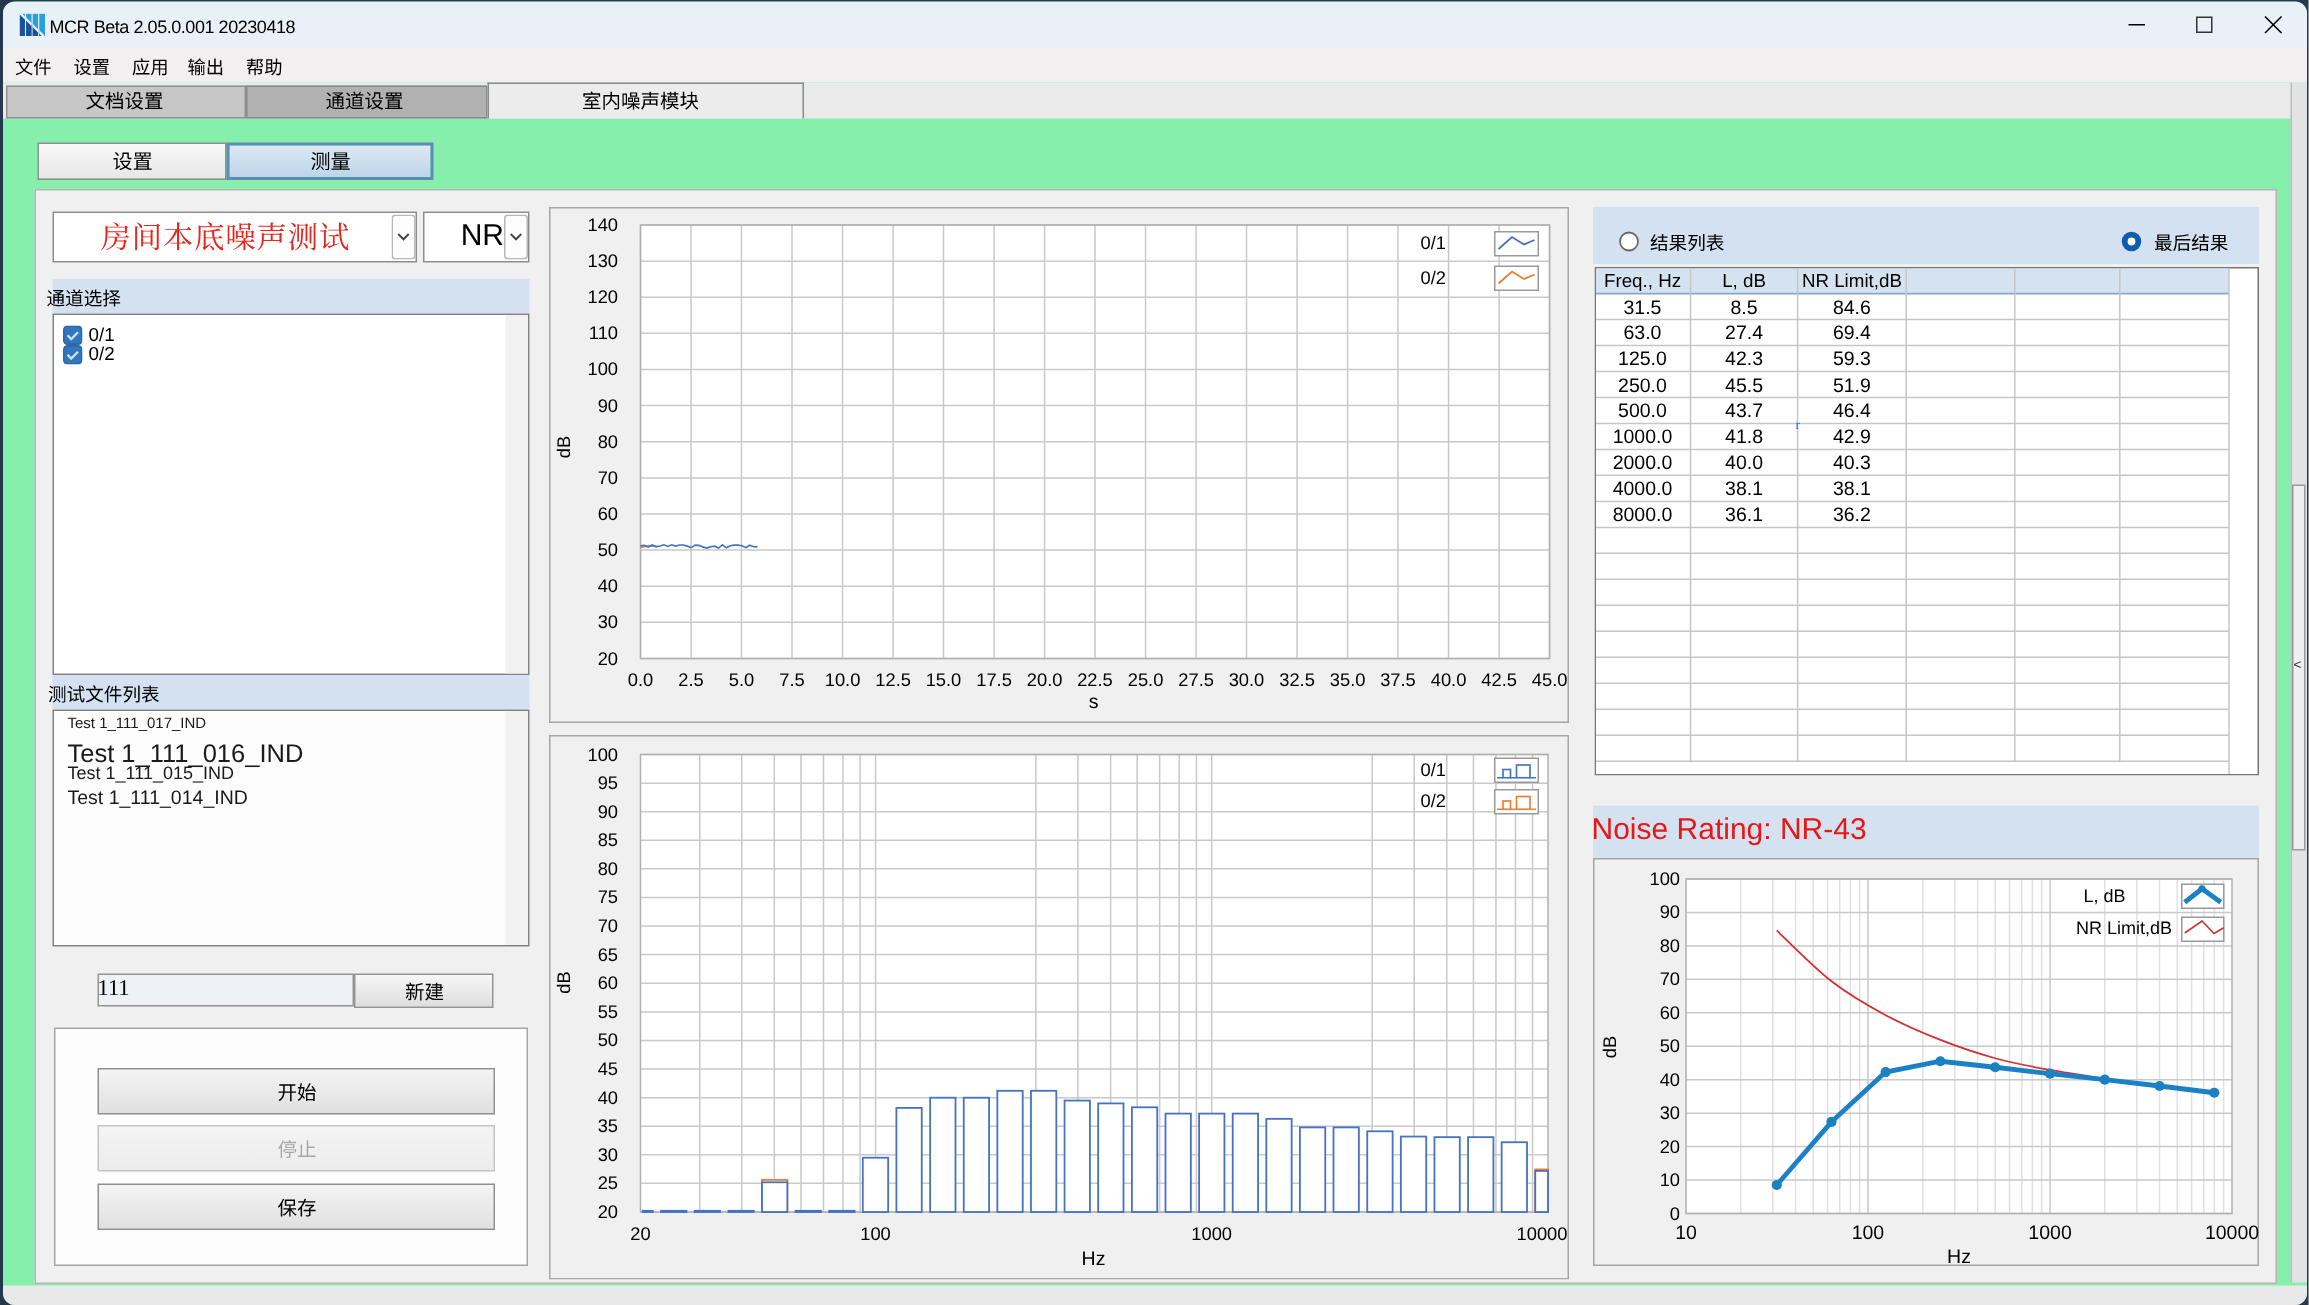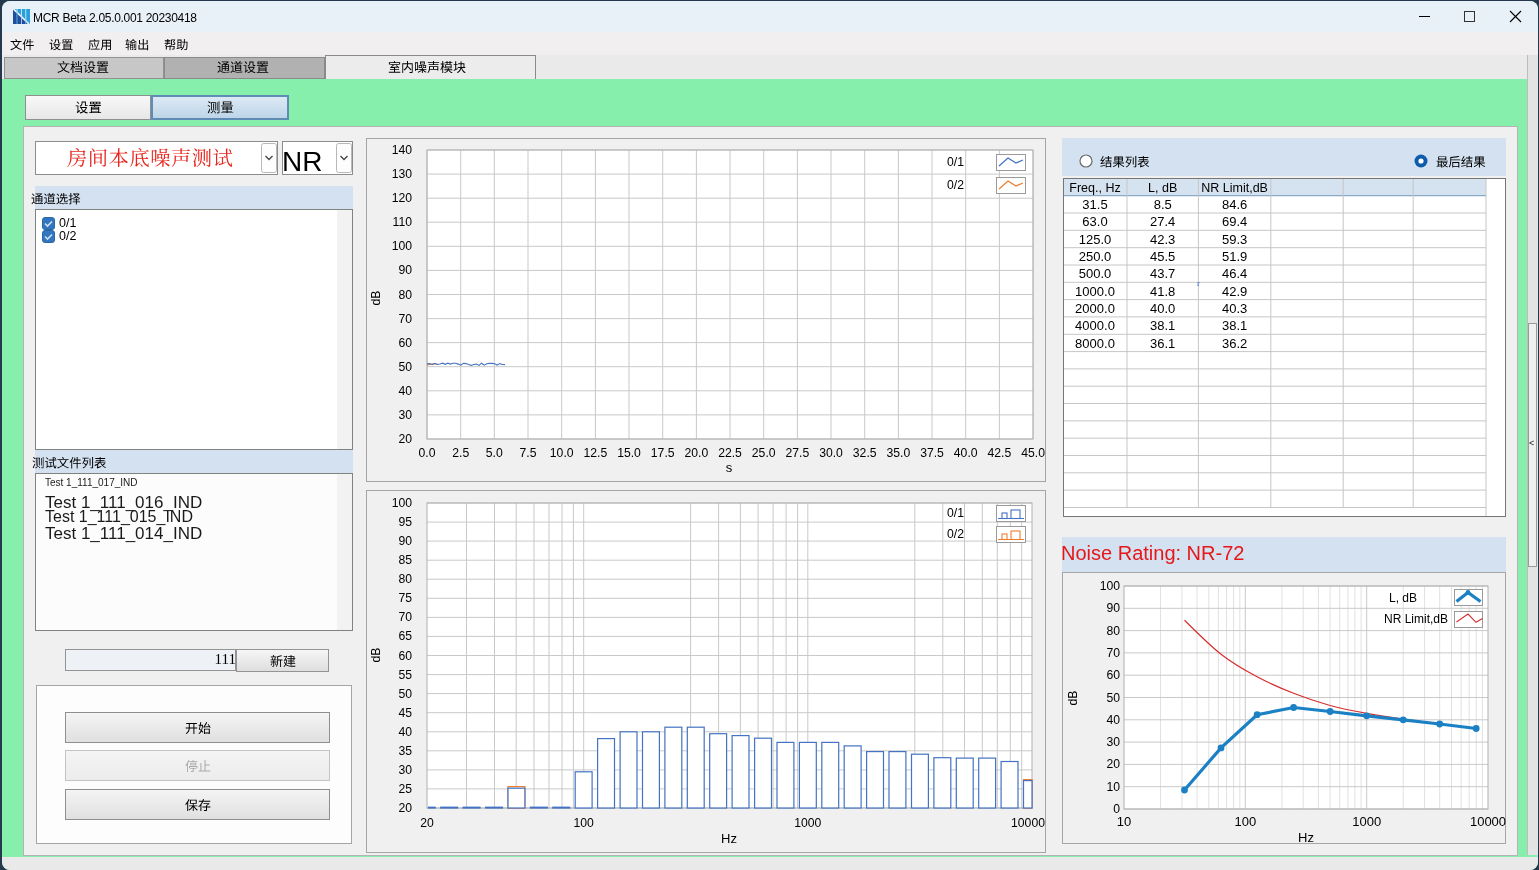--- a/index.html
+++ b/index.html
@@ -76,21 +76,21 @@
 <div class="abs" style="left:1527px;top:437px;font-size:9px;color:#222">&lt;</div>
 <div class="abs" style="left:33px;top:140px;width:243px;height:34px;background:#fff;border:1px solid #8c8c8c"></div>
 <svg style="position:absolute;left:64.5px;top:144px;" width="168" height="27">
       <path transform="translate(0,20.3)" d="M9.9 -10.3 9.7 -10.2C10.4 -9.6 11.2 -8.6 11.5 -7.9C12.8 -7.1 13.8 -9.6 9.9 -10.3ZM8.7 -17.2 8.5 -17C9.4 -16.4 10.6 -15.2 11 -14.4C12.4 -13.7 13.1 -16.4 8.7 -17.2ZM17.4 -8.7 16.5 -7.5H5.1L5.2 -6.9H9.6C9.5 -4 8.8 -1.1 3.7 1.2L3.9 1.5C8.2 -0 9.9 -2.1 10.6 -4.3H15.6C15.4 -2.2 15 -0.7 14.6 -0.3C14.4 -0.2 14.2 -0.1 13.8 -0.1C13.3 -0.1 11.6 -0.3 10.7 -0.3L10.6 -0C11.5 0.1 12.5 0.3 12.8 0.5C13.1 0.7 13.2 1.1 13.2 1.4C14 1.4 14.9 1.3 15.4 0.9C16.2 0.2 16.7 -1.6 16.9 -4.1C17.3 -4.1 17.6 -4.2 17.7 -4.4L16.2 -5.7L15.4 -4.9H10.8C11 -5.5 11.1 -6.2 11.1 -6.9H18.7C18.9 -6.9 19.1 -7 19.2 -7.2C18.5 -7.9 17.4 -8.7 17.4 -8.7ZM4.7 -11.1V-13.6H16.3V-11.1ZM3.3 -14.4V-9.5C3.3 -5.7 3 -1.8 0.4 1.4L0.7 1.6C4.3 -1.5 4.7 -6 4.7 -9.5V-10.5H16.3V-9.6H16.5C17 -9.6 17.6 -9.9 17.6 -10.1V-13.4C18 -13.5 18.3 -13.6 18.4 -13.8L16.8 -15L16.1 -14.2H4.9L3.3 -14.9Z M24.4 -17.1 24.2 -17C25.1 -16.1 26.2 -14.6 26.6 -13.4C28 -12.5 29 -15.4 24.4 -17.1ZM25.2 -14.1 23.1 -14.4V1.6H23.4C23.9 1.6 24.4 1.3 24.4 1.1V-13.6C25 -13.7 25.1 -13.8 25.2 -14.1ZM33.4 -3.6H28.4V-7.1H33.4ZM27.1 -12.1V-1H27.3C27.9 -1 28.4 -1.4 28.4 -1.5V-3H33.4V-1.4H33.6C34.1 -1.4 34.7 -1.7 34.7 -1.9V-10.8C35.1 -10.8 35.4 -11 35.5 -11.1L34 -12.3L33.3 -11.5H28.6ZM33.4 -10.9V-7.7H28.4V-10.9ZM37.3 -15.3H28.7L28.9 -14.7H37.5V-0.6C37.5 -0.3 37.4 -0.1 37 -0.1C36.5 -0.1 34.2 -0.3 34.2 -0.3V0C35.2 0.1 35.7 0.3 36.1 0.5C36.4 0.7 36.5 1.1 36.6 1.5C38.6 1.3 38.8 0.6 38.8 -0.5V-14.5C39.2 -14.5 39.6 -14.7 39.7 -14.9L38 -16.2Z M58.6 -13.9 57.6 -12.5H52.4V-16.2C52.9 -16.3 53.1 -16.5 53.2 -16.8L51 -17.1V-12.5H43L43.2 -11.9H50C48.5 -8.1 45.8 -4.1 42.3 -1.5L42.5 -1.3C46.4 -3.5 49.3 -6.8 51 -10.6V-3.5H46.6L46.8 -2.9H51V1.6H51.3C51.8 1.6 52.4 1.3 52.4 1.1V-2.9H56.5C56.7 -2.9 56.9 -3 57 -3.2C56.3 -3.9 55.2 -4.8 55.2 -4.8L54.2 -3.5H52.4V-11.9C53.9 -7.5 56.6 -4 59.6 -2C59.9 -2.6 60.4 -3 61 -3.1L61 -3.3C57.9 -4.9 54.6 -8.2 52.8 -11.9H60C60.3 -11.9 60.5 -12 60.5 -12.3C59.8 -12.9 58.6 -13.9 58.6 -13.9Z M71.5 -17.3 71.3 -17.1C72 -16.5 72.9 -15.5 73.2 -14.7C74.6 -13.8 75.6 -16.6 71.5 -17.3ZM72.8 -1.6 72.6 -1.5C73.4 -0.8 74.4 0.4 74.6 1.3C75.9 2.2 76.9 -0.4 72.8 -1.6ZM80.1 -15.6 79.1 -14.4H66.9L65.4 -15.1V-9.3C65.4 -5.6 65.2 -1.7 63.2 1.4L63.5 1.7C66.5 -1.4 66.7 -5.9 66.7 -9.3V-13.8H81.4C81.7 -13.8 81.9 -13.9 81.9 -14.1C81.2 -14.8 80.1 -15.6 80.1 -15.6ZM79.6 -8.2 78.7 -7H76.1C75.8 -8.4 75.7 -9.8 75.7 -11.2C76.9 -11.3 78.1 -11.5 79.1 -11.7C79.6 -11.4 79.9 -11.4 80.1 -11.6L78.7 -13C76.9 -12.4 73.5 -11.7 70.6 -11.3L68.8 -11.9V-1.1C68.8 -0.7 68.7 -0.6 68 -0.1L69.2 1.5C69.3 1.4 69.5 1.2 69.6 0.9C71.2 -0.5 72.8 -2 73.6 -2.8L73.4 -3C72.2 -2.3 71 -1.6 70.1 -1.1V-6.4H74.9C75.6 -3.3 77 -0.8 79.5 0.8C80.3 1.4 81.4 1.7 81.8 1.2C82 0.9 81.9 0.6 81.4 0L81.6 -2.5L81.4 -2.6C81.2 -1.8 80.9 -1.1 80.7 -0.7C80.5 -0.4 80.4 -0.3 80.1 -0.5C78.1 -1.6 76.9 -3.9 76.3 -6.4H80.9C81.1 -6.4 81.3 -6.5 81.4 -6.7C80.7 -7.3 79.6 -8.2 79.6 -8.2ZM70.1 -9.5V-10.8C71.5 -10.8 72.9 -10.9 74.3 -11C74.4 -9.6 74.5 -8.3 74.8 -7H70.1Z M96.9 -11V-6.7L95.3 -6.8V-4.8H89.8L90 -4.2H94.3C93 -2.1 90.9 -0.3 88.3 0.9L88.5 1.2C91.3 0.2 93.7 -1.3 95.3 -3.3V1.6H95.5C96 1.6 96.6 1.3 96.6 1.1V-4C97.8 -1.7 99.8 0 101.8 1.1C101.9 0.4 102.4 0 102.9 -0.1L102.9 -0.3C100.9 -1 98.4 -2.4 97 -4.2H102.2C102.5 -4.2 102.7 -4.3 102.8 -4.5C102.1 -5.1 101 -5.9 101 -5.9L100.1 -4.8H96.6V-6.2C96.7 -6.3 96.8 -6.3 96.9 -6.4V-6.3H97C97.5 -6.3 98 -6.5 98 -6.6V-7.3H100.7V-6.4H100.9C101.3 -6.4 101.9 -6.7 101.9 -6.8V-10.2C102.2 -10.3 102.6 -10.4 102.7 -10.6L101.2 -11.7L100.5 -11H98.1L96.9 -11.6ZM88.1 -14.1V-5.8H85.9V-14.1ZM84.8 -14.7V-2.4H85C85.5 -2.4 85.9 -2.7 85.9 -2.8V-5.2H88.1V-3.5H88.3C88.7 -3.5 89.3 -3.8 89.3 -3.9V-13.9C89.7 -14 90 -14.1 90.1 -14.3L88.6 -15.5L87.9 -14.7H86L84.8 -15.3ZM98.5 -15.5V-13.2H93.8V-15.5ZM92.6 -16.1V-11.8H92.8C93.3 -11.8 93.8 -12.1 93.8 -12.2V-12.6H98.5V-11.9H98.7C99.1 -11.9 99.7 -12.2 99.7 -12.3V-15.3C100.1 -15.3 100.4 -15.5 100.6 -15.7L99 -16.8L98.3 -16.1H93.9L92.6 -16.7ZM94.1 -10.4V-7.9H91.5V-10.4ZM90.3 -11V-6.2H90.5C91 -6.2 91.5 -6.4 91.5 -6.5V-7.3H94.1V-6.4H94.2C94.6 -6.4 95.2 -6.8 95.2 -6.9V-10.2C95.6 -10.3 95.9 -10.4 96.1 -10.6L94.5 -11.7L93.9 -11H91.6L90.3 -11.6ZM100.7 -10.4V-7.9H98V-10.4Z M107.6 -9.4V-6.4C107.6 -3.7 107.2 -0.9 104.8 1.4L105.1 1.6C107.8 -0.1 108.6 -2.5 108.8 -4.7H119.3V-3.4H119.5C120 -3.4 120.6 -3.7 120.7 -3.8V-8.6C121 -8.7 121.3 -8.9 121.4 -9L119.9 -10.2L119.1 -9.4H109.2L107.6 -10.1ZM108.9 -5.3 108.9 -6.4V-8.8H113.5V-5.3ZM114.8 -5.3V-8.8H119.3V-5.3ZM113.4 -17V-14.8H105.2L105.4 -14.2H113.4V-11.9H106.4L106.6 -11.3H121.8C122 -11.3 122.2 -11.4 122.3 -11.6C121.6 -12.2 120.5 -13.1 120.5 -13.1L119.5 -11.9H114.8V-14.2H122.5C122.8 -14.2 123 -14.3 123.1 -14.6C122.3 -15.2 121.2 -16 121.2 -16L120.2 -14.8H114.8V-16.2C115.3 -16.3 115.5 -16.5 115.5 -16.8Z M135.8 -12.7 133.8 -13.2C133.8 -5.1 133.9 -1.4 129.5 1.3L129.8 1.6C135.1 -0.8 134.9 -4.8 135 -12.2C135.5 -12.2 135.7 -12.4 135.8 -12.7ZM134.8 -3.7 134.6 -3.6C135.6 -2.7 136.8 -1.1 137.1 0.2C138.5 1.2 139.5 -1.9 134.8 -3.7ZM131.2 -16.2V-4H131.3C131.9 -4 132.3 -4.3 132.3 -4.4V-14.9H136.7V-4.4H136.9C137.4 -4.4 137.9 -4.8 137.9 -4.9V-14.9C138.3 -14.9 138.5 -15 138.7 -15.2L137.2 -16.3L136.6 -15.5H132.5ZM144.1 -16.4 142.1 -16.6V-0.4C142.1 -0.1 142.1 0 141.7 0C141.3 0 139.5 -0.2 139.5 -0.2V0.2C140.3 0.3 140.8 0.4 141 0.6C141.3 0.9 141.4 1.2 141.4 1.6C143.2 1.4 143.3 0.8 143.3 -0.3V-15.9C143.8 -15.9 144 -16.1 144.1 -16.4ZM141.3 -14.1 139.4 -14.3V-2.9H139.7C140.1 -2.9 140.6 -3.2 140.6 -3.3V-13.6C141.1 -13.6 141.2 -13.8 141.3 -14.1ZM126.8 -4.1C126.5 -4.1 125.9 -4.1 125.9 -4.1V-3.7C126.3 -3.6 126.6 -3.6 126.9 -3.4C127.3 -3.1 127.4 -1.5 127.1 0.6C127.2 1.2 127.4 1.6 127.8 1.6C128.5 1.6 128.8 1.1 128.9 0.2C128.9 -1.5 128.4 -2.4 128.4 -3.3C128.3 -3.8 128.5 -4.5 128.6 -5.1C128.8 -6 130 -10.5 130.6 -13L130.2 -13C127.5 -5.3 127.5 -5.3 127.2 -4.6C127.1 -4.1 127 -4.1 126.8 -4.1ZM125.8 -12.2 125.6 -12C126.3 -11.4 127.1 -10.4 127.4 -9.5C128.7 -8.7 129.7 -11.3 125.8 -12.2ZM127.1 -16.8 126.9 -16.6C127.7 -16 128.8 -14.9 129 -14C130.5 -13.2 131.4 -16.1 127.1 -16.8Z M161.7 -16.4 161.5 -16.3C162 -15.6 162.7 -14.5 162.9 -13.6C164.1 -12.7 165.4 -15.1 161.7 -16.4ZM147.8 -16.9 147.5 -16.8C148.4 -15.8 149.5 -14.2 149.8 -13C151.2 -12.1 152.2 -15 147.8 -16.9ZM150.2 -10.8C150.6 -10.9 150.9 -11 151 -11.1L149.7 -12.3L149 -11.6H146.4L146.6 -10.9H149V-1.8C149 -1.5 148.9 -1.3 148.2 -1L149.1 0.6C149.3 0.5 149.5 0.3 149.7 -0.1C151.1 -1.6 152.4 -3.1 153 -3.8L152.8 -4.1L150.2 -2.1ZM157.7 -9.4 156.8 -8.4H152.1L152.2 -7.8H154.9V-2C153.5 -1.6 152.3 -1.3 151.6 -1.2L152.4 0.3C152.6 0.2 152.8 0 152.8 -0.2C155.6 -1.3 157.8 -2.2 159.3 -2.9L159.2 -3.2L156.1 -2.3V-7.8H158.6C158.9 -7.8 159.1 -7.9 159.1 -8.1C158.6 -8.7 157.7 -9.4 157.7 -9.4ZM163.6 -13.4 162.6 -12.2H160.3C160.3 -13.4 160.3 -14.8 160.3 -16.1C160.8 -16.1 161 -16.4 161 -16.6L158.9 -16.9C158.9 -15.2 158.9 -13.7 159 -12.2H151.8L152 -11.6H159C159.2 -6 160.1 -1.6 162.8 0.6C163.5 1.3 164.7 1.9 165.1 1.3C165.3 1.1 165.3 0.7 164.8 -0L165.1 -3.1L164.8 -3.1C164.6 -2.3 164.3 -1.4 164 -0.8C163.9 -0.4 163.8 -0.4 163.5 -0.7C161.1 -2.6 160.5 -6.7 160.3 -11.6H164.7C165 -11.6 165.2 -11.7 165.3 -11.9C164.6 -12.5 163.6 -13.4 163.6 -13.4Z" fill="#e8251d"></path>
     </svg>
 <svg class="abs" style="left:259px;top:142px" width="16" height="30">
       <rect x="0.5" y="0.5" width="15" height="29" rx="2" fill="#fdfdfd" stroke="#b8b8b8"></rect>
       <path d="M4.5,13 L8,16.5 L11.5,13" fill="none" stroke="#454545" stroke-width="1.3"></path>
     </svg>
 <div class="abs" style="left:280px;top:140px;width:71px;height:34px;background:#fff;border:1px solid #8c8c8c"></div>
-<div class="abs" style="left:280px;top:145px;width:54px;text-align:left;font-size:28px;color:#000">NR</div>
+<div class="abs" style="left:280px;top:145px;width:54px;text-align:right;font-size:20px;color:#000">NR</div>
 <svg class="abs" style="left:334px;top:142px" width="16" height="30">
       <rect x="0.5" y="0.5" width="15" height="29" rx="2" fill="#fdfdfd" stroke="#b8b8b8"></rect>
       <path d="M4.5,13 L8,16.5 L11.5,13" fill="none" stroke="#454545" stroke-width="1.3"></path>
     </svg>
 <div class="abs" style="left:33px;top:185px;width:318px;height:23px;background:#d3e1f1"></div>
 <svg style="position:absolute;left:28.5px;top:190px;" width="51" height="16">
       <path transform="translate(0,12.4)" d="M0.8 -9.4C1.5 -8.7 2.5 -7.8 2.9 -7.3L3.6 -7.9C3.1 -8.4 2.2 -9.3 1.5 -9.9ZM3.2 -5.8H0.5V-4.9H2.3V-1.4C1.7 -1.1 1.1 -0.6 0.5 0.1L1.1 0.9C1.7 0 2.3 -0.7 2.7 -0.7C3 -0.7 3.4 -0.3 3.9 0C4.8 0.6 5.8 0.7 7.4 0.7C8.7 0.7 10.9 0.6 11.8 0.6C11.8 0.3 11.9 -0.1 12 -0.3C10.7 -0.2 8.9 -0.1 7.4 -0.1C6 -0.1 5 -0.2 4.1 -0.7C3.7 -1 3.4 -1.2 3.2 -1.3ZM4.5 -10V-9.2H9.8C9.3 -8.8 8.6 -8.5 8 -8.2C7.4 -8.4 6.7 -8.7 6.2 -8.9L5.6 -8.4C6.4 -8.1 7.3 -7.7 8 -7.3H4.5V-0.9H5.4V-2.9H7.5V-0.9H8.3V-2.9H10.5V-1.8C10.5 -1.7 10.4 -1.6 10.3 -1.6C10.1 -1.6 9.6 -1.6 9 -1.6C9.1 -1.4 9.2 -1.1 9.3 -0.9C10.1 -0.9 10.6 -0.9 10.9 -1C11.3 -1.1 11.4 -1.4 11.4 -1.8V-7.3H9.7C9.5 -7.5 9.2 -7.6 8.8 -7.8C9.8 -8.3 10.7 -8.9 11.4 -9.6L10.8 -10L10.6 -10ZM10.5 -6.6V-5.5H8.3V-6.6ZM5.4 -4.8H7.5V-3.7H5.4ZM5.4 -5.5V-6.6H7.5V-5.5ZM10.5 -4.8V-3.7H8.3V-4.8Z M13.2 -9.5C13.9 -8.9 14.6 -8 15 -7.4L15.7 -7.9C15.4 -8.5 14.6 -9.3 13.9 -9.9ZM18 -4.6H22.2V-3.5H18ZM18 -2.9H22.2V-1.8H18ZM18 -6.2H22.2V-5.2H18ZM17.2 -7V-1.1H23.1V-7H20.1C20.3 -7.3 20.4 -7.6 20.6 -8H24.1V-8.8H21.8C22.1 -9.2 22.4 -9.7 22.7 -10.1L21.8 -10.4C21.6 -9.9 21.2 -9.3 20.9 -8.8H18.6L19.2 -9.1C19.1 -9.5 18.7 -10.1 18.3 -10.5L17.5 -10.1C17.9 -9.7 18.2 -9.2 18.4 -8.8H16.3V-8H19.5C19.5 -7.7 19.4 -7.3 19.3 -7ZM15.6 -6H13V-5.1H14.8V-1.3C14.2 -1.1 13.6 -0.5 12.9 0.1L13.5 0.8C14.1 0.1 14.8 -0.6 15.2 -0.6C15.5 -0.6 15.9 -0.2 16.4 0.1C17.3 0.6 18.3 0.7 19.8 0.7C21 0.7 23.2 0.6 24.1 0.6C24.1 0.3 24.2 -0.1 24.3 -0.3C23.1 -0.2 21.3 -0.1 19.8 -0.1C18.5 -0.1 17.4 -0.2 16.6 -0.6C16.2 -0.9 15.9 -1.1 15.6 -1.2Z M25.6 -9.5C26.3 -8.9 27.1 -8 27.5 -7.4L28.2 -8C27.9 -8.6 27 -9.4 26.3 -10ZM30.3 -10C30 -8.9 29.5 -7.8 28.8 -7.1C29.1 -7 29.5 -6.8 29.6 -6.6C29.9 -7 30.2 -7.4 30.4 -7.9H32.3V-6.1H28.8V-5.2H31C30.8 -3.6 30.3 -2.4 28.4 -1.8C28.6 -1.6 28.9 -1.3 29 -1C31.1 -1.8 31.7 -3.3 31.9 -5.2H33.2V-2.4C33.2 -1.4 33.4 -1.2 34.4 -1.2C34.5 -1.2 35.4 -1.2 35.6 -1.2C36.4 -1.2 36.6 -1.6 36.7 -3.1C36.4 -3.2 36 -3.3 35.9 -3.5C35.8 -2.2 35.8 -2 35.5 -2C35.3 -2 34.6 -2 34.5 -2C34.2 -2 34.1 -2.1 34.1 -2.4V-5.2H36.6V-6.1H33.2V-7.9H36.1V-8.7H33.2V-10.4H32.3V-8.7H30.8C31 -9.1 31.1 -9.5 31.2 -9.9ZM27.9 -5.7H25.5V-4.8H27V-1C26.5 -0.8 25.9 -0.3 25.4 0.2L26 1C26.7 0.2 27.4 -0.4 27.8 -0.4C28.1 -0.4 28.5 -0.1 29 0.2C29.8 0.7 30.8 0.8 32.2 0.8C33.5 0.8 35.6 0.8 36.5 0.7C36.5 0.4 36.7 -0 36.8 -0.2C35.6 -0.1 33.7 -0 32.3 -0C30.9 -0 29.9 -0.1 29.1 -0.6C28.5 -0.9 28.2 -1.2 27.9 -1.2Z M39.4 -10.4V-7.9H37.8V-7.1H39.4V-4.4C38.7 -4.2 38.1 -4 37.6 -3.9L37.9 -3L39.4 -3.5V-0.1C39.4 0 39.3 0.1 39.2 0.1C39 0.1 38.6 0.1 38 0.1C38.1 0.3 38.3 0.7 38.3 0.9C39.1 0.9 39.6 0.9 39.9 0.8C40.2 0.6 40.3 0.4 40.3 -0.1V-3.8L41.7 -4.3L41.6 -5.1L40.3 -4.7V-7.1H41.8V-7.9H40.3V-10.4ZM47.2 -8.9C46.7 -8.3 46.1 -7.7 45.4 -7.2C44.8 -7.7 44.2 -8.3 43.8 -8.9ZM42.1 -9.8V-8.9H42.9C43.4 -8.1 44 -7.4 44.7 -6.7C43.7 -6.2 42.6 -5.7 41.6 -5.5C41.8 -5.3 42 -4.9 42.1 -4.7C43.2 -5 44.4 -5.5 45.4 -6.2C46.4 -5.5 47.5 -5 48.7 -4.7C48.8 -4.9 49.1 -5.3 49.3 -5.5C48.1 -5.7 47 -6.2 46.1 -6.7C47.1 -7.5 47.9 -8.4 48.5 -9.5L47.9 -9.8L47.8 -9.8ZM44.9 -5.1V-4H42.4V-3.2H44.9V-1.9H41.7V-1.1H44.9V1H45.8V-1.1H49.1V-1.9H45.8V-3.2H48.2V-4H45.8V-5.1Z" fill="#000"></path>
     </svg>
 <div class="abs" style="left:33px;top:208px;width:318px;height:241px;background:#fff;border:1px solid #828282"></div>
 <div class="abs" style="left:335px;top:209px;width:15px;height:239px;background:#f2f2f2"></div>
@@ -105,24 +105,24 @@
     </svg>
 <div class="abs" style="left:57px;top:228px;font-size:12.5px">0/2</div>
 <div class="abs" style="left:33px;top:449px;width:318px;height:23px;background:#d3e1f1"></div>
 <svg style="position:absolute;left:30px;top:454px;" width="76" height="16">
       <path transform="translate(0,12.4)" d="M6 -1.1C6.7 -0.5 7.4 0.3 7.7 0.9L8.3 0.5C8 -0 7.2 -0.9 6.6 -1.5ZM3.9 -9.7V-1.9H4.6V-9H7.3V-1.9H8V-9.7ZM10.8 -10.3V-0.1C10.8 0.1 10.7 0.2 10.5 0.2C10.3 0.2 9.7 0.2 9.1 0.2C9.2 0.4 9.3 0.7 9.4 0.9C10.2 1 10.8 0.9 11.1 0.8C11.4 0.7 11.5 0.4 11.5 -0.1V-10.3ZM9.1 -9.3V-1.9H9.8V-9.3ZM5.5 -8.1V-3.7C5.5 -2.2 5.3 -0.7 3.2 0.4C3.3 0.5 3.6 0.8 3.7 1C5.9 -0.2 6.2 -2 6.2 -3.7V-8.1ZM1 -9.6C1.7 -9.2 2.6 -8.6 3 -8.2L3.6 -9C3.1 -9.4 2.2 -9.9 1.6 -10.3ZM0.5 -6.3C1.2 -5.9 2.1 -5.3 2.5 -5L3.1 -5.7C2.6 -6.1 1.7 -6.6 1 -6.9ZM0.7 0.3 1.6 0.8C2.1 -0.3 2.7 -1.8 3.1 -3.1L2.4 -3.6C1.9 -2.2 1.2 -0.6 0.7 0.3Z M13.9 -9.6C14.5 -9.1 15.3 -8.3 15.7 -7.8L16.3 -8.4C16 -8.9 15.2 -9.6 14.5 -10.2ZM22 -9.9C22.6 -9.3 23.1 -8.6 23.4 -8.1L24.1 -8.5C23.8 -9 23.2 -9.7 22.7 -10.3ZM13 -6.5V-5.6H14.7V-1.2C14.7 -0.6 14.4 -0.3 14.1 -0.1C14.3 0 14.5 0.4 14.6 0.7C14.8 0.4 15.1 0.2 17.3 -1.2C17.2 -1.4 17.1 -1.7 17 -2L15.6 -1.1V-6.5ZM20.7 -10.4 20.8 -7.8H16.7V-6.9H20.8C21.1 -2.3 21.6 0.9 23.2 1C23.6 1 24.1 0.4 24.4 -1.7C24.2 -1.7 23.8 -2 23.6 -2.2C23.6 -1 23.4 -0.3 23.2 -0.3C22.4 -0.3 21.9 -3.1 21.7 -6.9H24.3V-7.8H21.7C21.7 -8.6 21.7 -9.5 21.7 -10.4ZM16.9 -0.8 17.1 0.1C18.2 -0.2 19.5 -0.6 20.8 -1L20.7 -1.8L19.2 -1.4V-4.3H20.4V-5.1H17.1V-4.3H18.4V-1.2Z M30 -10.2C30.4 -9.6 30.8 -8.8 31 -8.3L32 -8.6C31.8 -9.1 31.4 -9.9 31 -10.5ZM25.4 -8.2V-7.3H27.4C28.1 -5.4 29.1 -3.8 30.3 -2.5C29 -1.3 27.3 -0.5 25.2 0.1C25.4 0.3 25.7 0.7 25.8 1C27.9 0.3 29.6 -0.6 31 -1.8C32.4 -0.6 34.1 0.3 36.1 0.9C36.3 0.6 36.6 0.2 36.8 0C34.8 -0.4 33.1 -1.3 31.7 -2.5C33 -3.8 34 -5.4 34.7 -7.3H36.6V-8.2ZM31 -3.1C29.9 -4.3 29 -5.7 28.3 -7.3H33.6C33 -5.6 32.1 -4.3 31 -3.1Z M41.1 -4.2V-3.3H44.7V1H45.6V-3.3H49V-4.2H45.6V-7H48.5V-7.9H45.6V-10.3H44.7V-7.9H43C43.2 -8.4 43.3 -9 43.4 -9.6L42.6 -9.8C42.3 -8.2 41.8 -6.6 41 -5.5C41.3 -5.4 41.7 -5.2 41.8 -5.1C42.2 -5.6 42.5 -6.2 42.7 -7H44.7V-4.2ZM40.5 -10.4C39.9 -8.5 38.8 -6.6 37.6 -5.4C37.8 -5.2 38 -4.7 38.1 -4.5C38.5 -4.9 38.9 -5.4 39.3 -6V1H40.2V-7.4C40.6 -8.3 41.1 -9.2 41.4 -10.1Z M57.6 -9V-2H58.5V-9ZM60.1 -10.4V-0.2C60.1 -0 60 0 59.8 0C59.6 0.1 59 0.1 58.3 0C58.4 0.3 58.6 0.7 58.6 0.9C59.6 0.9 60.2 0.9 60.5 0.8C60.9 0.6 61.1 0.4 61.1 -0.2V-10.4ZM51.8 -3.7C52.5 -3.3 53.2 -2.7 53.7 -2.2C52.9 -1.1 51.8 -0.2 50.6 0.3C50.8 0.5 51 0.8 51.1 1.1C53.8 -0.1 55.7 -2.5 56.3 -6.8L55.7 -7L55.6 -7H52.8C53 -7.6 53.2 -8.2 53.3 -8.9H56.7V-9.7H50.4V-8.9H52.4C51.9 -7 51.2 -5.2 50.3 -4C50.5 -3.9 50.8 -3.6 51 -3.4C51.6 -4.2 52.1 -5.1 52.5 -6.1H55.3C55.1 -5 54.7 -3.9 54.2 -3.1C53.7 -3.5 53 -4 52.4 -4.4Z M65.1 1C65.4 0.8 65.9 0.6 69.3 -0.5C69.3 -0.7 69.2 -1 69.2 -1.3L66.2 -0.4V-3.1C66.9 -3.6 67.6 -4.2 68.1 -4.8C69.1 -2.2 70.8 -0.3 73.4 0.6C73.5 0.3 73.8 -0 74 -0.2C72.8 -0.6 71.7 -1.2 70.9 -2C71.6 -2.5 72.5 -3.1 73.3 -3.7L72.5 -4.3C71.9 -3.8 71.1 -3.1 70.3 -2.6C69.8 -3.2 69.3 -4 69 -4.8H73.6V-5.6H68.6V-6.7H72.6V-7.5H68.6V-8.5H73.2V-9.3H68.6V-10.4H67.7V-9.3H63.3V-8.5H67.7V-7.5H63.9V-6.7H67.7V-5.6H62.8V-4.8H66.9C65.7 -3.7 64 -2.8 62.4 -2.3C62.6 -2.1 62.9 -1.7 63.1 -1.5C63.8 -1.8 64.5 -2.1 65.2 -2.5V-0.7C65.2 -0.2 64.9 0 64.7 0.1C64.9 0.3 65.1 0.8 65.1 1Z" fill="#000"></path>
     </svg>
 <div class="abs" style="left:33px;top:472px;width:318px;height:158px;background:#fcfcfc;border:1px solid #828282"></div>
 <div class="abs" style="left:335px;top:473px;width:15px;height:156px;background:#f2f2f2"></div>
 <div class="abs" style="left:43px;top:476px;font-size:10px;color:#1a1a1a">Test 1_111_017_IND</div>
 <div class="abs" style="left:43px;top:492px;font-size:17px;color:#1a1a1a">Test 1_111_016_IND</div>
-<div class="abs" style="left:43px;top:507px;font-size:16px;color:#1a1a1a">Test 1_111_015_IND</div>
-<div class="abs" style="left:43px;top:523px;font-size:17px;color:#1a1a1a">Test 1_111_014_IND</div>
+<div class="abs" style="left:43px;top:507px;font-size:12px;color:#1a1a1a">Test 1_111_015_IND</div>
+<div class="abs" style="left:43px;top:523px;font-size:13px;color:#1a1a1a">Test 1_111_014_IND</div>
 <div class="abs" style="left:63px;top:648px;width:171px;height:22px;background:#eef1f5;border:1px solid #949494"></div>
-<div class="abs" style="left:63px;top:650px;width:171px;text-align:right;font-size:15px;font-family:'Liberation Serif',serif">111</div>
+<div class="abs" style="left:63px;top:650px;width:171px;text-align:left;font-size:15px;font-family:'Liberation Serif',serif">111</div>
 <div class="abs" style="left:234px;top:648px;width:93px;height:23px;background:linear-gradient(#f6f6f6,#dedede);border:1px solid #949494"></div>
 <svg style="position:absolute;left:267.5px;top:652px;" width="28" height="17">
       <path transform="translate(0,13)" d="M4.7 -2.8C5.1 -2.1 5.5 -1.2 5.7 -0.7L6.4 -1.1C6.2 -1.6 5.8 -2.5 5.3 -3.1ZM1.8 -3.1C1.5 -2.3 1.1 -1.5 0.5 -0.9C0.7 -0.8 1.1 -0.5 1.2 -0.4C1.7 -1 2.2 -1.9 2.5 -2.9ZM7.2 -9.7V-5.2C7.2 -3.5 7.1 -1.2 6 0.3C6.2 0.4 6.6 0.7 6.7 0.9C7.9 -0.8 8.1 -3.3 8.1 -5.2V-5.6H10.1V1H11V-5.6H12.5V-6.5H8.1V-9C9.5 -9.2 11 -9.6 12.1 -10L11.3 -10.7C10.3 -10.3 8.6 -9.9 7.2 -9.7ZM2.8 -10.8C3 -10.4 3.2 -9.9 3.4 -9.6H0.8V-8.7H6.5V-9.6H4.4C4.2 -10 3.9 -10.5 3.7 -11ZM4.9 -8.7C4.7 -8.1 4.4 -7.2 4.2 -6.6H0.6V-5.8H3.3V-4.4H0.7V-3.5H3.3V-0.2C3.3 -0.1 3.2 -0.1 3.1 -0.1C3 -0.1 2.6 -0.1 2.1 -0.1C2.2 0.2 2.4 0.5 2.4 0.8C3 0.8 3.5 0.8 3.8 0.6C4.1 0.5 4.2 0.2 4.2 -0.2V-3.5H6.6V-4.4H4.2V-5.8H6.7V-6.6H5.1C5.3 -7.1 5.6 -7.8 5.8 -8.5ZM1.6 -8.5C1.9 -7.9 2.1 -7.1 2.1 -6.6L3 -6.8C2.9 -7.3 2.7 -8.1 2.4 -8.6Z M18.1 -9.8V-9H20.6V-8.1H17.3V-7.3H20.6V-6.3H18V-5.5H20.6V-4.5H17.9V-3.7H20.6V-2.7H17.4V-1.9H20.6V-0.6H21.5V-1.9H25.2V-2.7H21.5V-3.7H24.7V-4.5H21.5V-5.5H24.4V-7.3H25.3V-8.1H24.4V-9.8H21.5V-10.9H20.6V-9.8ZM21.5 -7.3H23.5V-6.3H21.5ZM21.5 -8.1V-9H23.5V-8.1ZM14.3 -5.1C14.3 -5.3 14.6 -5.4 14.8 -5.5H16.4C16.2 -4.4 15.9 -3.4 15.6 -2.5C15.2 -3 15 -3.7 14.7 -4.5L14 -4.2C14.3 -3.1 14.7 -2.3 15.2 -1.6C14.7 -0.8 14.2 -0.1 13.5 0.4C13.7 0.5 14.1 0.9 14.2 1C14.8 0.6 15.4 -0.1 15.8 -0.9C17.2 0.4 19.1 0.7 21.5 0.7H25.1C25.2 0.5 25.4 0 25.5 -0.2C24.8 -0.2 22 -0.2 21.5 -0.2C19.3 -0.2 17.5 -0.5 16.2 -1.7C16.8 -2.9 17.1 -4.4 17.3 -6.3L16.8 -6.4L16.6 -6.4H15.5C16.1 -7.4 16.8 -8.6 17.4 -9.9L16.8 -10.3L16.5 -10.1H13.8V-9.2H16.1C15.6 -8.1 14.9 -7 14.7 -6.7C14.4 -6.3 14.1 -6 13.9 -5.9C14 -5.7 14.2 -5.3 14.3 -5.1Z" fill="#000"></path>
     </svg>
 <div class="abs" style="left:34px;top:684px;width:316px;height:159px;background:#fdfdfd;border:1px solid #a5a5a5"></div>
 <div class="abs" style="left:63px;top:711px;width:265px;height:31px;background:linear-gradient(#f4f4f4,#e0e0e0);border:1px solid #8f8f8f"></div>
 <svg style="position:absolute;left:182.5px;top:719px;" width="28" height="17">
       <path transform="translate(0,13)" d="M8.4 -9.1V-5.4H4.8V-6V-9.1ZM0.7 -5.4V-4.5H3.7C3.6 -2.7 2.9 -1 0.7 0.4C1 0.5 1.3 0.9 1.5 1.1C3.9 -0.4 4.6 -2.5 4.7 -4.5H8.4V1.1H9.4V-4.5H12.3V-5.4H9.4V-9.1H11.9V-10.1H1.2V-9.1H3.8V-6L3.8 -5.4Z M19 -4.3V1H19.9V0.5H23.8V1H24.8V-4.3ZM19.9 -0.4V-3.4H23.8V-0.4ZM18.6 -5.3C19 -5.4 19.5 -5.5 24.3 -5.9C24.5 -5.5 24.7 -5.2 24.8 -5L25.6 -5.4C25.2 -6.4 24.3 -7.9 23.4 -9L22.6 -8.7C23.1 -8.1 23.5 -7.4 23.9 -6.7L19.7 -6.5C20.6 -7.6 21.5 -9.1 22.2 -10.6L21.2 -10.9C20.5 -9.3 19.4 -7.5 19.1 -7.1C18.8 -6.6 18.5 -6.3 18.3 -6.2C18.4 -6 18.5 -5.5 18.6 -5.3ZM15.6 -7.3H17.1C17 -5.7 16.7 -4.3 16.2 -3.1C15.8 -3.5 15.3 -3.8 14.9 -4.1C15.1 -5.1 15.4 -6.2 15.6 -7.3ZM13.8 -3.8C14.5 -3.4 15.2 -2.8 15.8 -2.3C15.2 -1.1 14.5 -0.3 13.5 0.2C13.7 0.4 14 0.8 14.1 1C15.1 0.4 15.9 -0.4 16.5 -1.6C17 -1.1 17.4 -0.7 17.7 -0.3L18.3 -1.1C18 -1.5 17.5 -2 16.9 -2.5C17.5 -4 17.9 -5.8 18.1 -8.2L17.5 -8.3L17.3 -8.3H15.8C16 -9.1 16.1 -10 16.2 -10.8L15.3 -10.9C15.2 -10.1 15.1 -9.2 14.9 -8.3H13.6V-7.3H14.7C14.5 -6 14.1 -4.7 13.8 -3.8Z" fill="#000"></path>
     </svg>
 <div class="abs" style="left:63px;top:749px;width:265px;height:31px;background:linear-gradient(#f4f4f4,#ececec);border:1px solid #c3c3c3"></div>
@@ -318,21 +318,21 @@
       <text x="171.6" y="134.9" font-size="13" text-anchor="middle" font-family="Liberation Sans">40.3</text>
       <text x="32.0" y="152.2" font-size="13" text-anchor="middle" font-family="Liberation Sans">4000.0</text>
       <text x="99.7" y="152.2" font-size="13" text-anchor="middle" font-family="Liberation Sans">38.1</text>
       <text x="171.6" y="152.2" font-size="13" text-anchor="middle" font-family="Liberation Sans">38.1</text>
       <text x="32.0" y="169.6" font-size="13" text-anchor="middle" font-family="Liberation Sans">8000.0</text>
       <text x="99.7" y="169.6" font-size="13" text-anchor="middle" font-family="Liberation Sans">36.1</text>
       <text x="171.6" y="169.6" font-size="13" text-anchor="middle" font-family="Liberation Sans">36.2</text>
       <text x="134" y="108" font-size="9" fill="#2f6fd0" font-family="Liberation Serif">r</text>
     </svg>
 <div class="abs" style="left:1060px;top:536px;width:444px;height:35px;background:#d3e1f1"></div>
-<div class="abs" style="left:1059px;top:541px;font-size:20px;color:#e81717">Noise Rating: NR-72</div>
+<div class="abs" style="left:1059px;top:541px;font-size:20px;color:#e81717">Noise Rating: NR-43</div>
 <svg class="abs" style="left:1060px;top:571px" width="444" height="272">
       <rect x="0.5" y="0.5" width="443" height="271" fill="#f0f0f0" stroke="#a5a5a5"></rect>
       <rect x="62" y="14" width="364" height="223" fill="#fff"></rect>
       <path d="M98.5,14V237 M119.9,14V237 M135.0,14V237 M146.8,14V237 M156.4,14V237 M164.5,14V237 M171.6,14V237 M177.8,14V237 M219.9,14V237 M241.2,14V237 M256.4,14V237 M268.1,14V237 M277.7,14V237 M285.9,14V237 M292.9,14V237 M299.1,14V237 M341.2,14V237 M362.6,14V237 M377.7,14V237 M389.5,14V237 M399.1,14V237 M407.2,14V237 M414.2,14V237 M420.4,14V237" stroke="#e1e1e1" stroke-width="1" fill="none"></path>
       <path d="M183.3,14V237 M304.7,14V237 M62,14.0H426 M62,36.3H426 M62,58.6H426 M62,80.9H426 M62,103.2H426 M62,125.5H426 M62,147.8H426 M62,170.1H426 M62,192.4H426 M62,214.7H426 M62,237.0H426" stroke="#c9c9c9" stroke-width="1" fill="none"></path>
       <rect x="62" y="14" width="364" height="223" fill="none" stroke="#b0b0b0"></rect>
       <path d="M122.5,48.3 C128.5,54.0 146.9,72.8 159.0,82.2 C171.1,91.6 183.0,98.3 195.1,104.8 C207.2,111.3 219.4,116.5 231.6,121.3 C243.8,126.1 256.0,130.2 268.1,133.5 C280.3,136.9 292.5,139.1 304.7,141.3 C316.8,143.6 329.0,145.3 341.2,147.1 C353.4,148.9 365.5,150.5 377.7,152.0 C389.9,153.6 408.2,155.6 414.2,156.3 " fill="none" stroke="#d62f2f" stroke-width="1.2"></path>
       <path d="M122.5,218.0 L159.0,175.9 L195.1,142.7 L231.6,135.5 L268.1,139.5 L304.7,143.8 L341.2,147.8 L377.7,152.0 L414.2,156.5" fill="none" stroke="#1b80c4" stroke-width="3.2"></path>
       <circle cx="122.5" cy="218.0" r="3.4" fill="#1b80c4"></circle>
       <circle cx="159.0" cy="175.9" r="3.4" fill="#1b80c4"></circle>

